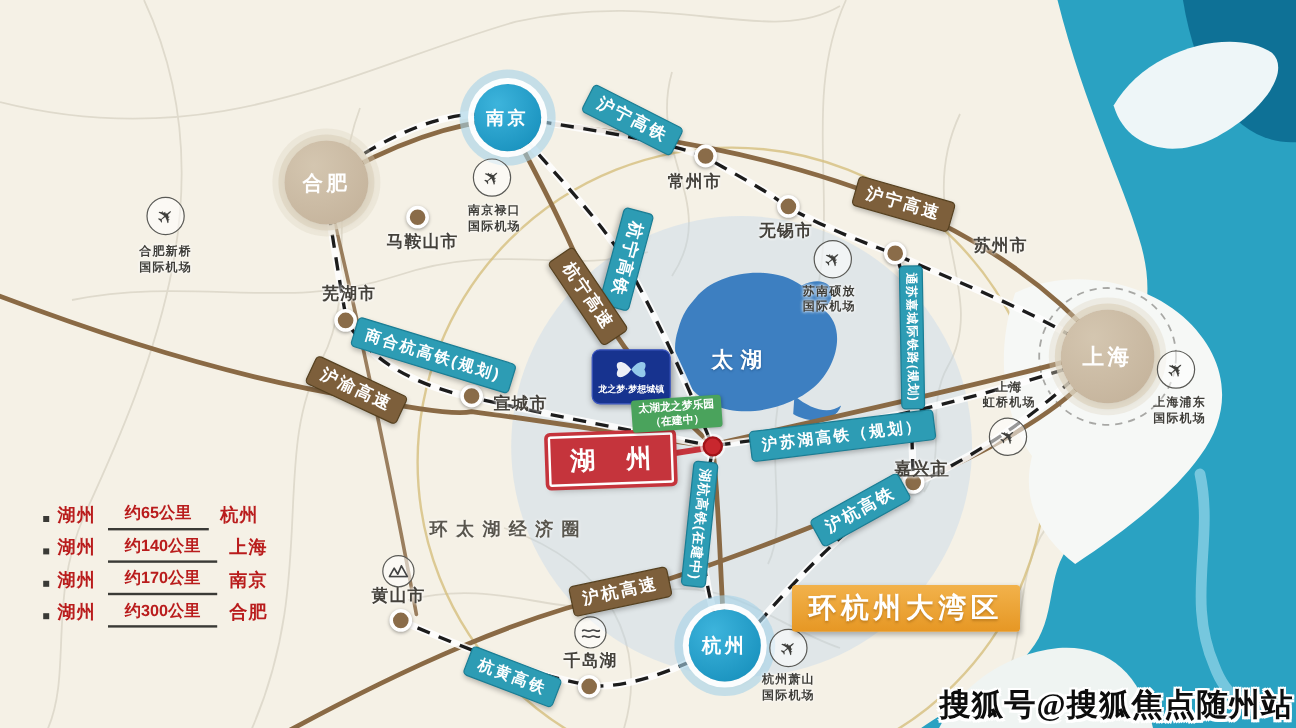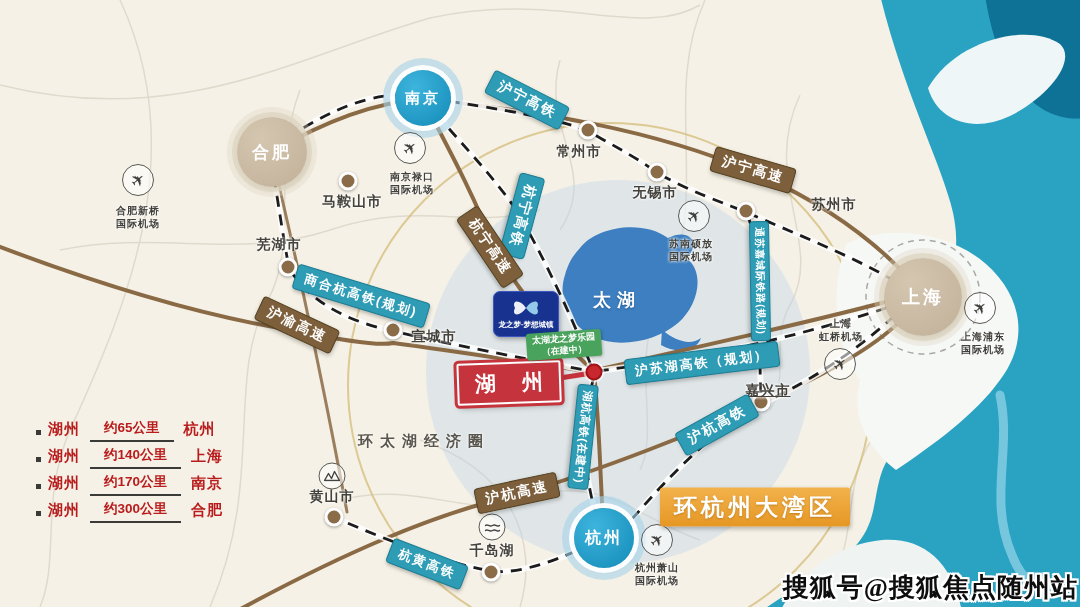--- a/index.html
+++ b/index.html
@@ -179,21 +179,21 @@
 
   <div class="dot" style="left:588px;top:130px;"></div>
   <div class="city-label" style="left:579px;top:152px;">常州市</div>
   <div class="dot" style="left:657px;top:172px;"></div>
   <div class="city-label" style="left:655px;top:193px;">无锡市</div>
   <div class="dot" style="left:746px;top:211px;"></div>
   <div class="city-label" style="left:786px;top:205px;margin-left:48px;">苏州市</div>
   <div class="dot" style="left:348px;top:181px;"></div>
   <div class="city-label" style="left:352px;top:202px;">马鞍山市</div>
   <div class="dot" style="left:288px;top:267px;"></div>
-  <div class="city-label" style="left:279px;top:245px;">芜湖市</div>
+  <div class="city-label" style="left:291px;top:245px;">芜湖市</div>
   <div class="dot" style="left:393px;top:330px;"></div>
   <div class="city-label" style="left:434px;top:337px;">宣城市</div>
   <div class="dot" style="left:761px;top:402px;"></div>
   <div class="city-label" style="left:768px;top:391px;text-decoration:underline;">嘉兴市</div>
   <div class="dot" style="left:334px;top:517px;"></div>
   <div class="city-label" style="left:332px;top:497px;">黄山市</div>
   <div class="dot" style="left:491px;top:572px;"></div>
   <div class="city-label" style="left:492px;top:551px;">千岛湖</div>
 
   <div class="poi-icon" style="left:332px;top:476px;width:27px;height:27px;">

